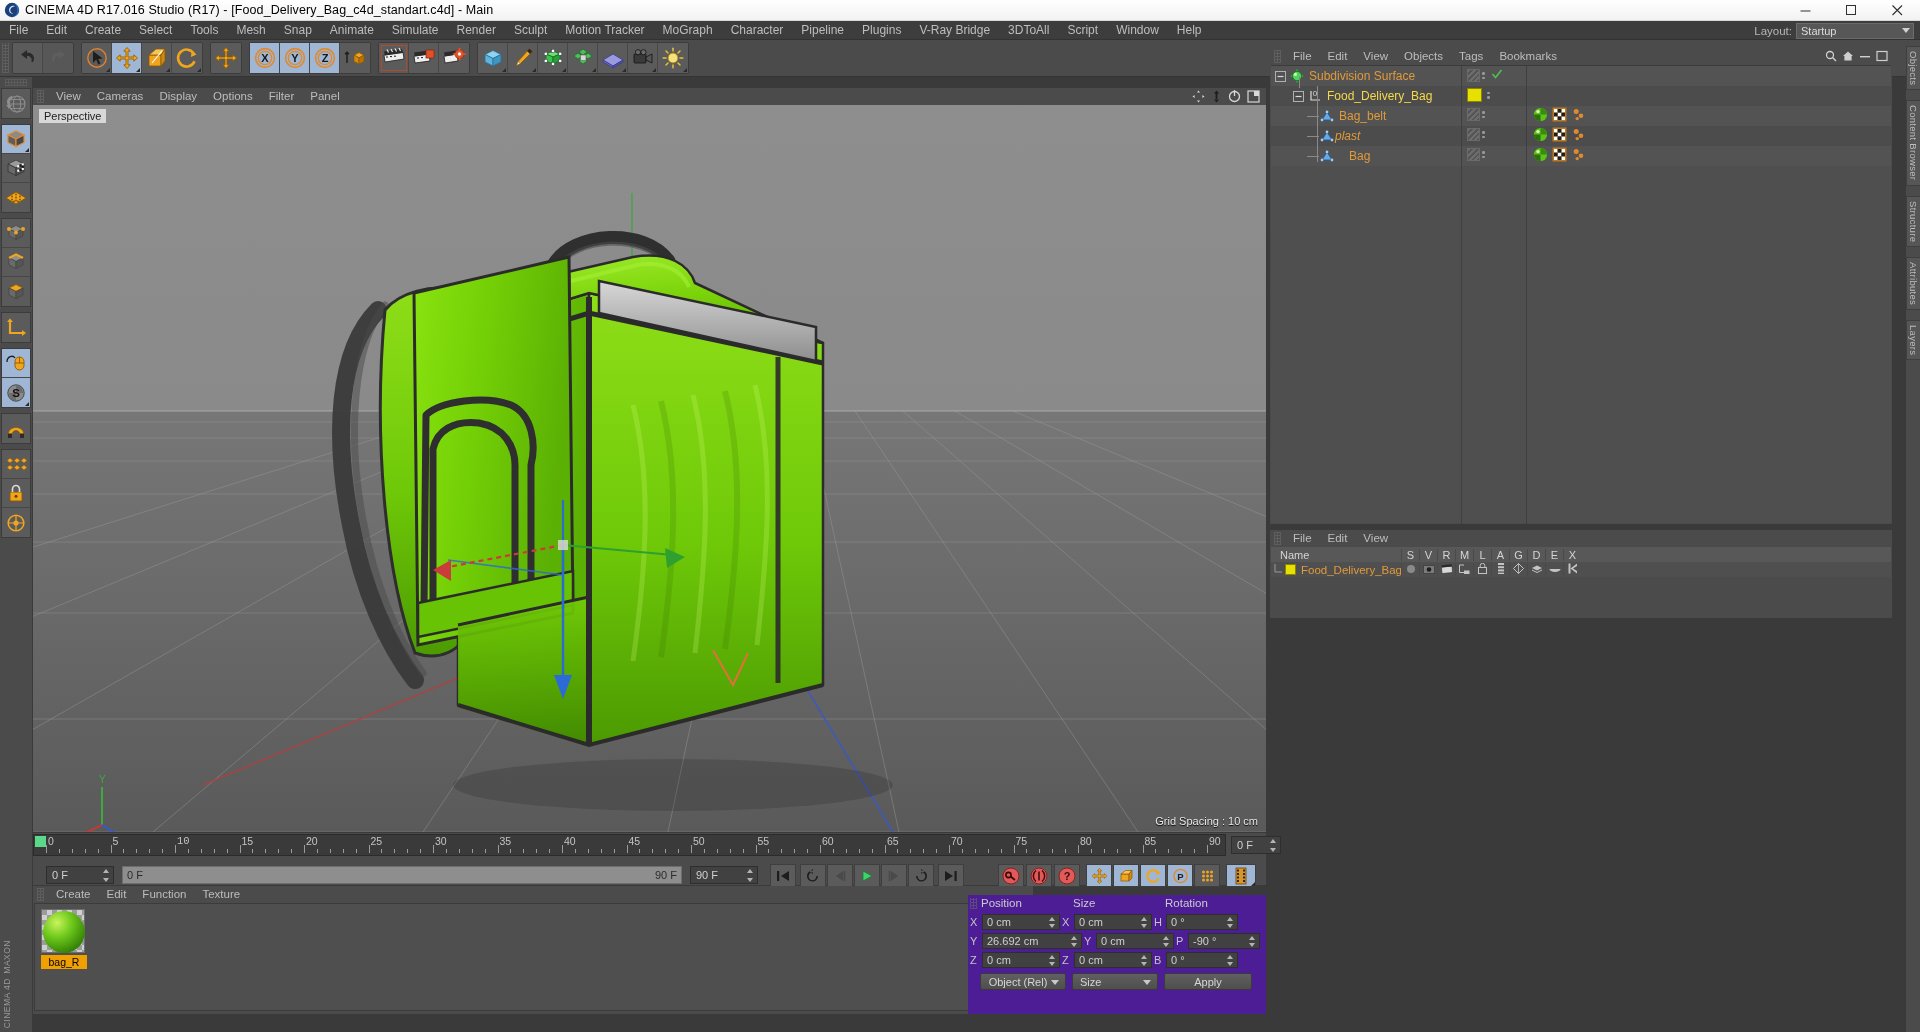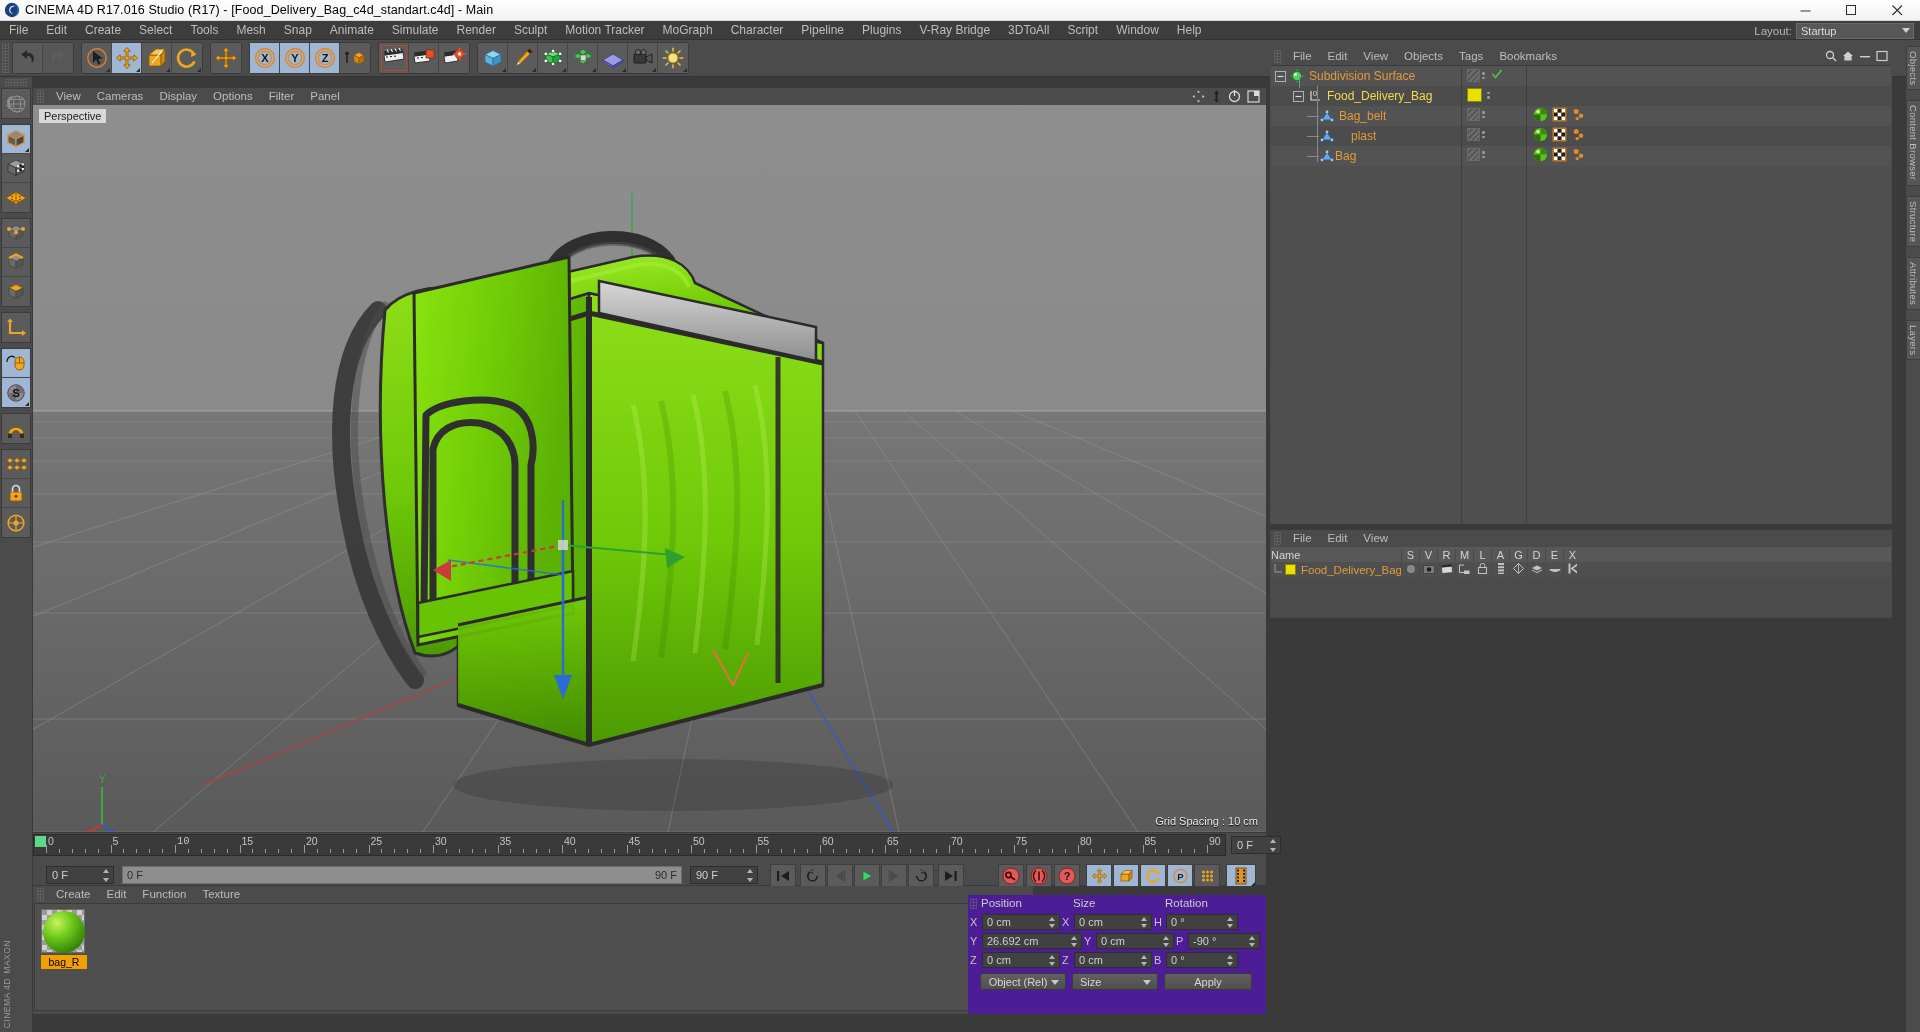--- a/index.html
+++ b/index.html
@@ -1296,21 +1296,21 @@
         <span style="width:16px;display:flex;justify-content:center;">
           <svg width="14" height="14" viewBox="0 0 14 14">
               <path d="M7 3 L12 11 L2 11z" fill="#6aa9e0" stroke="#1e5e9e" stroke-width="0.9"></path>
             <g fill="#eaeaea" stroke="#1e5e9e" stroke-width="0.5">
                 <circle cx="7" cy="3" r="1.4"></circle>
                 <circle cx="12" cy="11" r="1.4"></circle>
                 <circle cx="2" cy="11" r="1.4"></circle>
               </g>
             </svg>
         </span>
-        <span class="objname" style="margin-left:16px;">plast</span>
+        <span class="objname" style="margin-left:0;font-style:italic;">plast</span>
         <span class="tagcol">
           <span class="tagbox"></span>
           <span class="dots2">
               <i></i>
               <i></i>
             </span>
         </span>
         <span style="position:absolute;left:262px;display:flex;gap:4px;align-items:center;">
           <span>
             <svg width="15" height="15" viewBox="0 0 15 15">
@@ -1354,21 +1354,21 @@
         <span style="width:16px;display:flex;justify-content:center;">
           <svg width="14" height="14" viewBox="0 0 14 14">
               <path d="M7 3 L12 11 L2 11z" fill="#6aa9e0" stroke="#1e5e9e" stroke-width="0.9"></path>
             <g fill="#eaeaea" stroke="#1e5e9e" stroke-width="0.5">
                 <circle cx="7" cy="3" r="1.4"></circle>
                 <circle cx="12" cy="11" r="1.4"></circle>
                 <circle cx="2" cy="11" r="1.4"></circle>
               </g>
             </svg>
         </span>
-        <span class="objname" style="margin-left:0;">Bag</span>
+        <span class="objname" style="margin-left:14px;">Bag</span>
         <span class="tagcol">
           <span class="tagbox"></span>
           <span class="dots2">
               <i></i>
               <i></i>
             </span>
         </span>
         <span style="position:absolute;left:262px;display:flex;gap:4px;align-items:center;">
           <span>
             <svg width="15" height="15" viewBox="0 0 15 15">
@@ -1415,21 +1415,21 @@
   </div>
 
   <div class="layerwrap">
     <div class="laymenu">
       <div class="vgrip"></div>
       <div class="vmi">File</div>
       <div class="vmi">Edit</div>
       <div class="vmi">View</div>
     </div>
     <div class="layhdr">
-      <span style="width:130px;padding-left:0;">Name</span>
+      <span style="width:130px;padding-left:9px;">Name</span>
       <span class="laycol">S</span>
       <span class="laycol">V</span>
       <span class="laycol">R</span>
       <span class="laycol">M</span>
       <span class="laycol">L</span>
       <span class="laycol">A</span>
       <span class="laycol">G</span>
       <span class="laycol">D</span>
       <span class="laycol">E</span>
       <span class="laycol">X</span>

